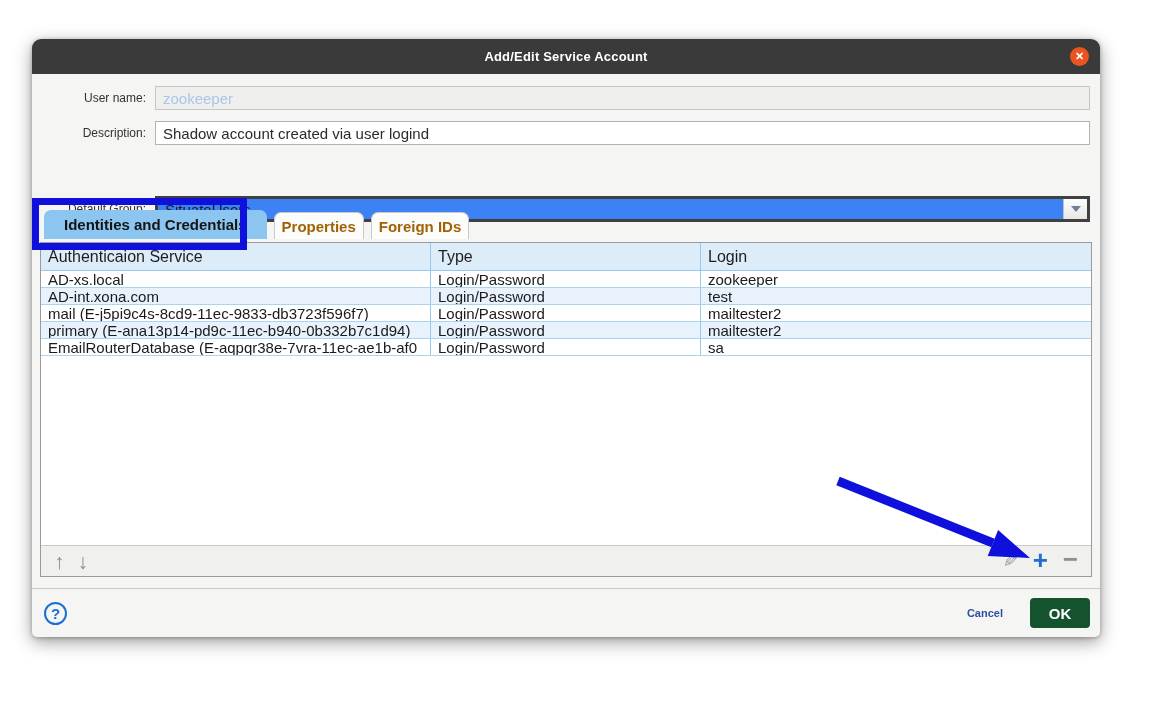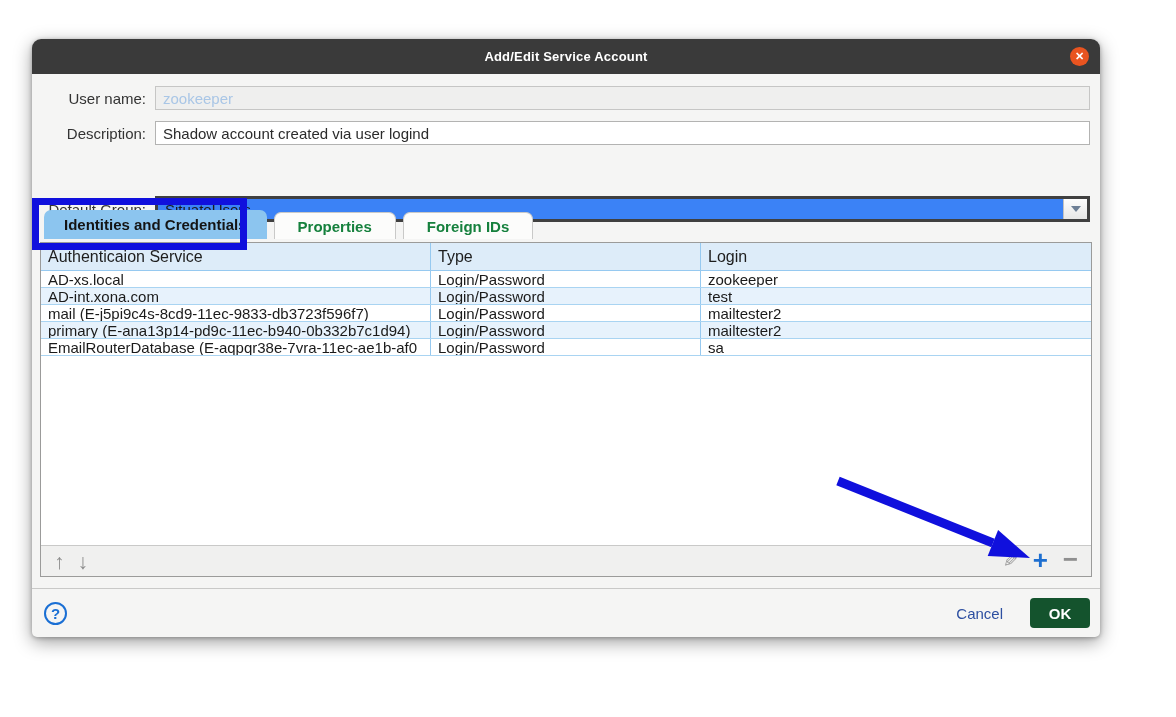--- a/index.html
+++ b/index.html
@@ -15,42 +15,42 @@
   .title { color:#ffffff; font-weight:bold; font-size:13px; letter-spacing:.2px; }
   .close-btn { position:absolute; right:11px; top:8px; width:19px; height:19px; border-radius:50%;
                background:#e95420; color:#ffffff; font-size:11px; font-weight:bold;
                display:flex; align-items:center; justify-content:center; cursor:pointer; }
 
   .form-row { position:absolute; left:10px; right:10px; display:flex; align-items:center; }
   .r1 { top:47px; height:24px; }
   .r2 { top:82px; height:24px; }
   .r3 { top:117px; height:26px;margin-top:40px; }
   .form-label { width:113px; flex:none; text-align:right; padding-right:9px;
-                font-size:15px; color:#333333; }
+                font-size:12px; color:#333333; }
   .field { flex:1; height:100%; font-size:15px; padding:0 7px;
            font-family:"Liberation Sans", sans-serif; outline:none; }
   .field.disabled { background:#efefee; border:1px solid #c6c6c5; color:#a9c6e6; }
   .field.normal { background:#ffffff; border:1px solid #b3b3b2; color:#2b2b2b; }
   .combo { flex:1; height:100%; background:#3b82f6; border:3px solid #404040;
            display:flex; align-items:stretch; cursor:pointer; }
   .combo-value { flex:1; display:flex; align-items:center; padding:0 7px;
                  font-size:15px; color:#1a1a1a; }
   .combo-btn { width:24px; flex:none; background:linear-gradient(#fdfdfd,#e7e7e6);
                border-left:1px solid #c2c2c1; display:flex; align-items:center;
                justify-content:center; }
   .combo-arrow { width:0; height:0; border-left:5px solid transparent;
                  border-right:5px solid transparent; border-top:6px solid #6e8096; }
 
   .tabstrip { position:absolute; top:171px; left:12px; height:29px;
               display:flex; align-items:flex-end; z-index:2; }
   .tab { font-weight:bold; font-size:15px; display:flex; align-items:center;
          border-radius:7px 7px 0 0; cursor:pointer; }
   .tab-selected { background:#8cc5ef; color:#141414; height:29px; padding:0 20px; }
   .tab-plain { background:#fcfcfb; border:1px solid #c9c9c8; border-bottom:none;
-               color:#15803d; height:27px; padding:0 23px; margin-left:7px; }
+               color:#a16207; height:27px; padding:0 7px; margin-left:7px; }
 
   .table-wrap { position:absolute; top:203px; left:8px; width:1052px; height:335px;
                 background:#84cc16; border:1px solid #9b9b9a; display:flex; flex-direction:column; }
   .thead { display:flex; height:28px; flex:none; background:#ddecf9;
            border-bottom:1px solid #96c9f0; }
   .hcell { font-size:16px; color:#1d1d1d; display:flex; align-items:center; padding:0 7px;
            overflow:hidden; white-space:nowrap; }
   .trow { display:flex; height:17px; flex:none; border-bottom:1px solid #a9d4f2;
           background:#ffffff; }
   .trow.alt { background:#e7f2fc; }
@@ -70,21 +70,21 @@
   .add-ic { color:#1e6fd0; font-size:26px; font-weight:bold; margin-top:-3px; }
   .rem-ic { color:#8f8f8f; font-size:26px; font-weight:bold; margin-top:-5px; }
 
   .hsep { position:absolute; top:549px; left:0; right:0; height:1px; background:#c9c9c8; }
   .bottombar { position:absolute; top:550px; left:0; right:0; height:48px;
                display:flex; align-items:center; padding:0 10px 0 12px; }
   .help-btn { width:23px; height:23px; border-radius:50%; border:2px solid #1a6fd4;
               color:#1a6fd4; font-weight:bold; font-size:15px; display:flex;
               align-items:center; justify-content:center; cursor:pointer; }
   .spacer { flex:1; }
-  .cancel-btn { font-weight:normal; font-size:15px; color:#2d4fa1; margin-right:27px;
+  .cancel-btn { font-weight:bold; font-size:11px; color:#2d4fa1; margin-right:27px;
                 cursor:pointer; }
   .ok-btn { width:60px; height:30px; background:#14532d; border-radius:4px; color:#ffffff;
             font-weight:bold; font-size:15px; display:flex; align-items:center;
             justify-content:center; cursor:pointer; }
 
   .overlay { position:absolute; left:0; top:0; width:1176px; height:717px;
              z-index:20; pointer-events:none; }
 </style>
 </head>
 <body>

